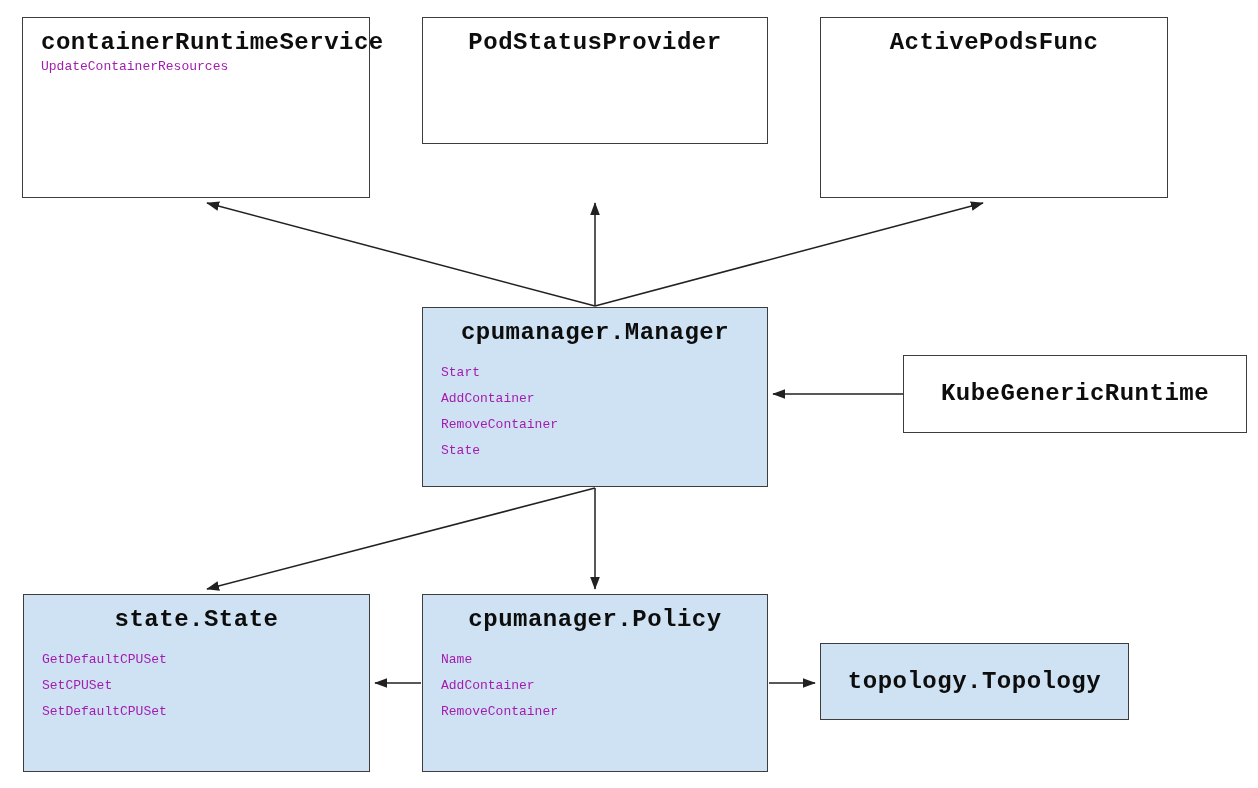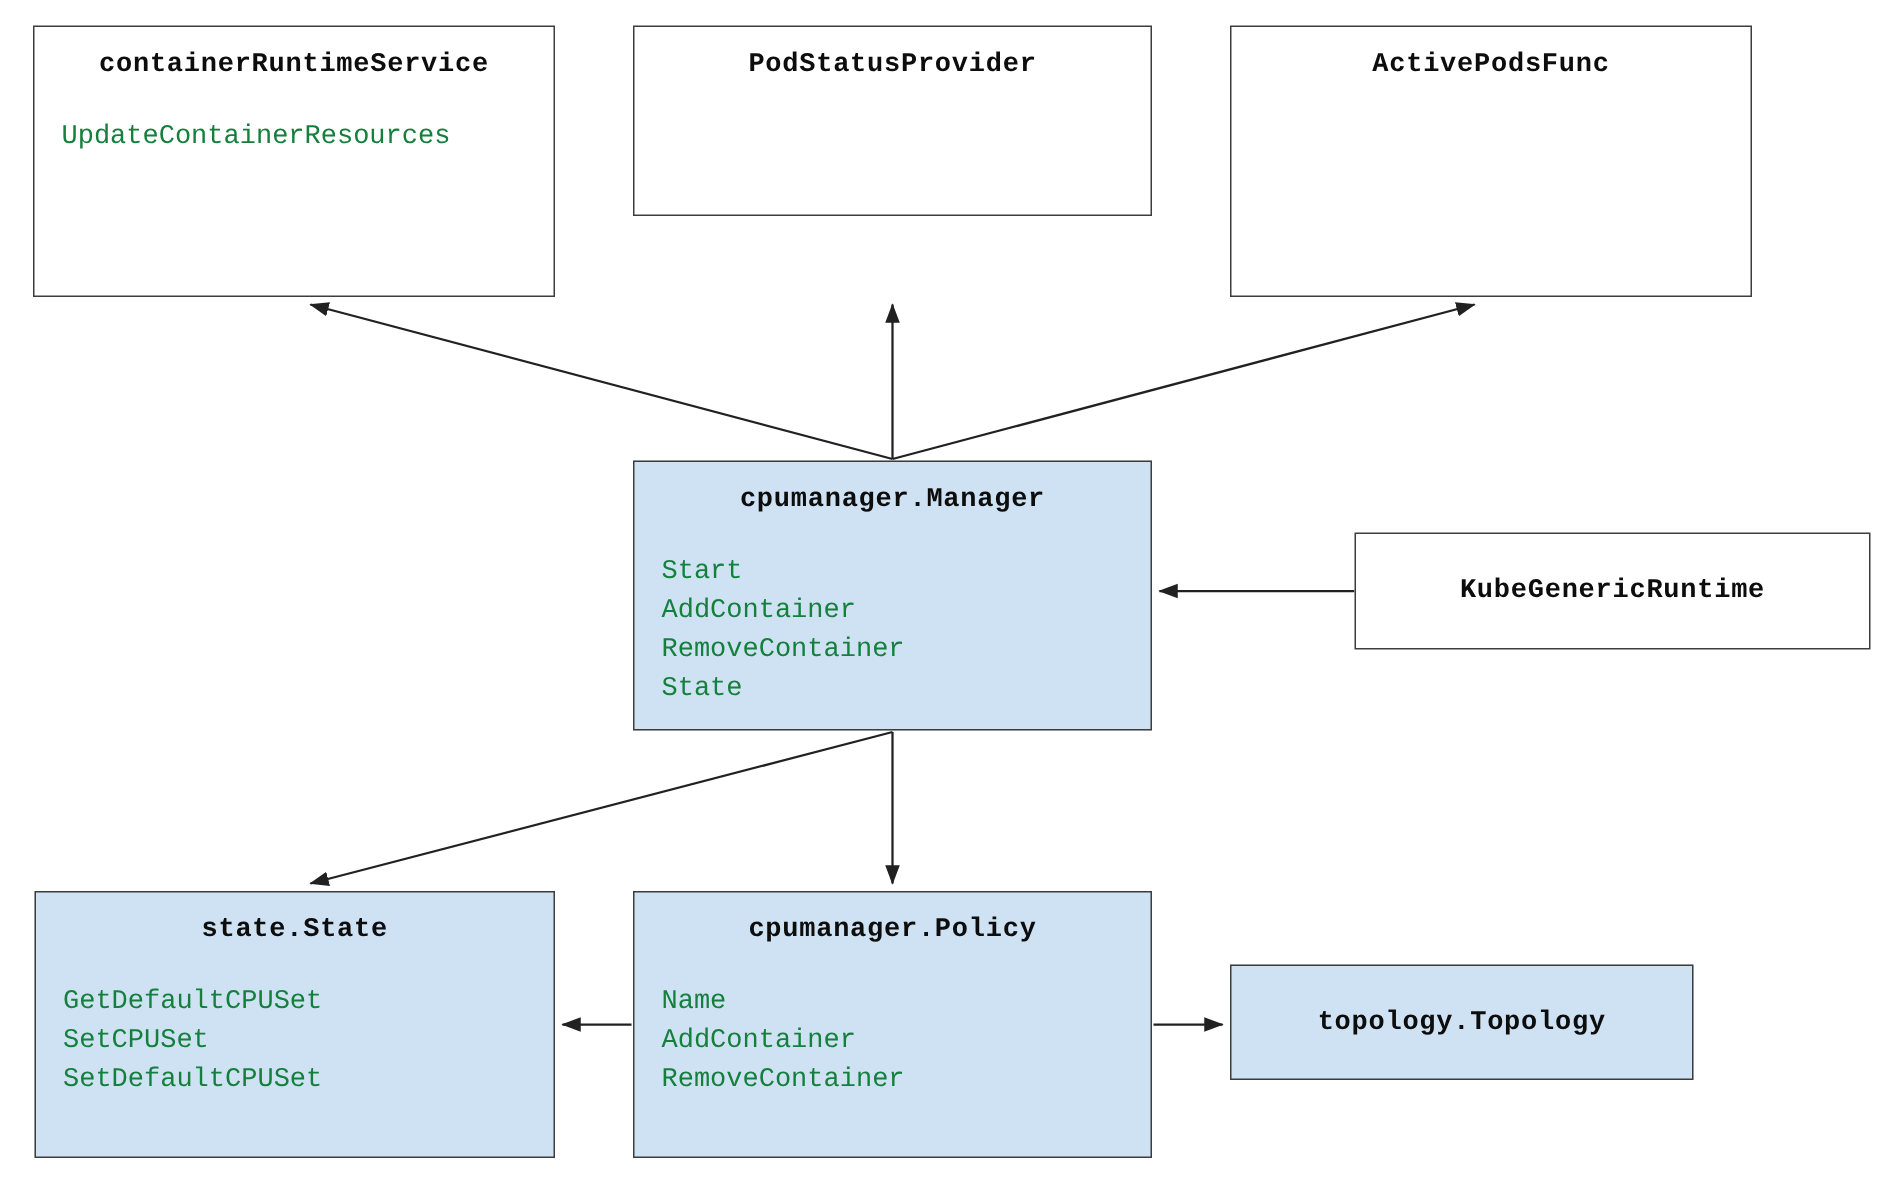--- a/index.html
+++ b/index.html
@@ -25,36 +25,35 @@
   }
   .node {
     position: absolute;
     box-sizing: border-box;
     border: 1.5px solid #3d3d3d;
     background: #ffffff;
     padding: 14px 18px;
     display: flex;
     flex-direction: column;
   }
-  .node.blue { background: #cfe2f3; }
+  .node.blue { background: #cfe2f3; gap: 16px; }
   .node.vcenter { justify-content: center; padding-top: 0; padding-bottom: 0; }
   .node-title {
     font-weight: bold;
-    font-size: 18px;
+    font-size: 24px;
     line-height: 22px;
     color: #0d0d0d;
     text-align: center;
     letter-spacing: 0.5px;
     white-space: nowrap;
   }
   .node-methods {
-    margin-top: 24px;
-    font-size: 18px;
+    font-size: 13px;
     line-height: 26px;
-    color: #15803d;
+    color: #a21caf;
     text-align: left;
     white-space: nowrap;
   }
   
   #n-container-runtime-service { left: 22px;  top: 17px;  width: 348px; height: 181px; }
   #n-pod-status-provider       { left: 422px; top: 17px;  width: 346px; height: 127px; }
   #n-active-pods-func          { left: 820px; top: 17px;  width: 348px; height: 181px; align-items: center; }
   #n-cpumanager-manager        { left: 422px; top: 307px; width: 346px; height: 180px; }
   #n-kube-generic-runtime      { left: 903px; top: 355px; width: 344px; height: 78px; justify-content: center;  }
   #n-state-state               { left: 23px;  top: 594px; width: 347px; height: 178px; }

